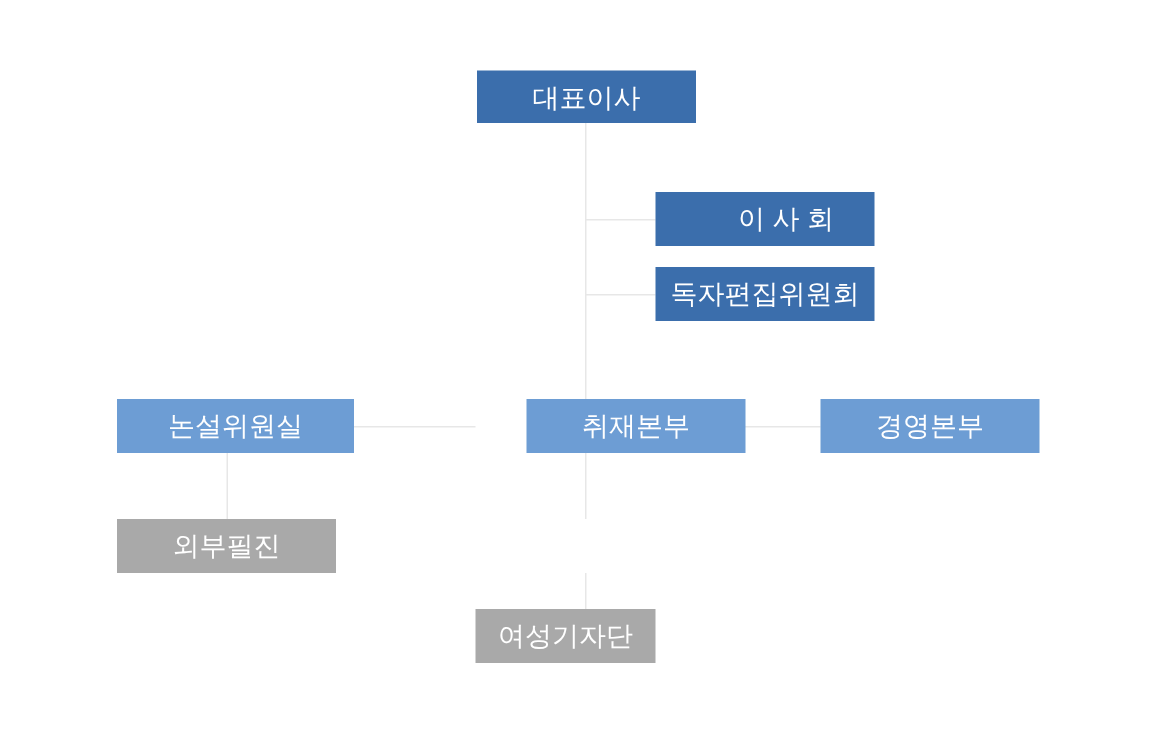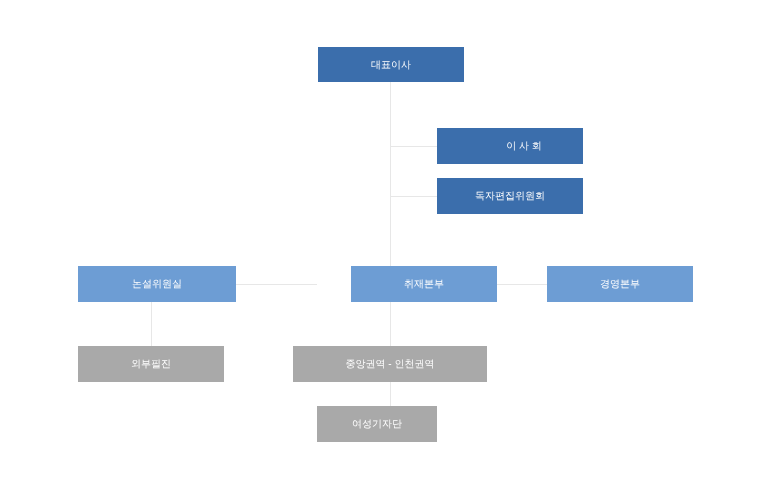--- a/index.html
+++ b/index.html
@@ -15,21 +15,21 @@
     background: #ffffff;
     overflow: hidden;
   }
   .node {
     position: absolute;
     height: 36px;
     display: flex;
     align-items: center;
     justify-content: center;
     color: var(--text, #ffffff);
-    font-size: 10px;
+    font-size: 18px;
     line-height: 1;
     text-align: right;
     white-space: nowrap;
     box-sizing: border-box;
   }
   .node.dark  { background: var(--dark,  #3b6eac); }
   .node.light { background: var(--light, #6d9dd4); }
   .node.gray  { background: var(--gray,  #a9a9a9); }
   .line {
     position: absolute;
@@ -59,17 +59,16 @@
   <div class="node dark" style="left:437px; top:178px; width:146px;">독자편집위원회</div>
 
   <div class="node light" style="left:78px;  top:266px; width:158px;">논설위원실</div>
 
   <div class="node light" style="left:317px; top:266px; width:146px;margin-left:34px;">취재본부</div>
 
   <div class="node light" style="left:547px; top:266px; width:146px;">경영본부</div>
 
   <div class="node gray" style="left:78px;  top:346px; width:146px;">외부필진</div>
 
-  <div class="node gray" style="left:293px; top:346px; width:194px;">중앙권역 - 인천권역</div>
 
   <div class="node gray" style="left:317px; top:406px; width:120px;">여성기자단</div>
 
 </div>
 
 </body></html>

